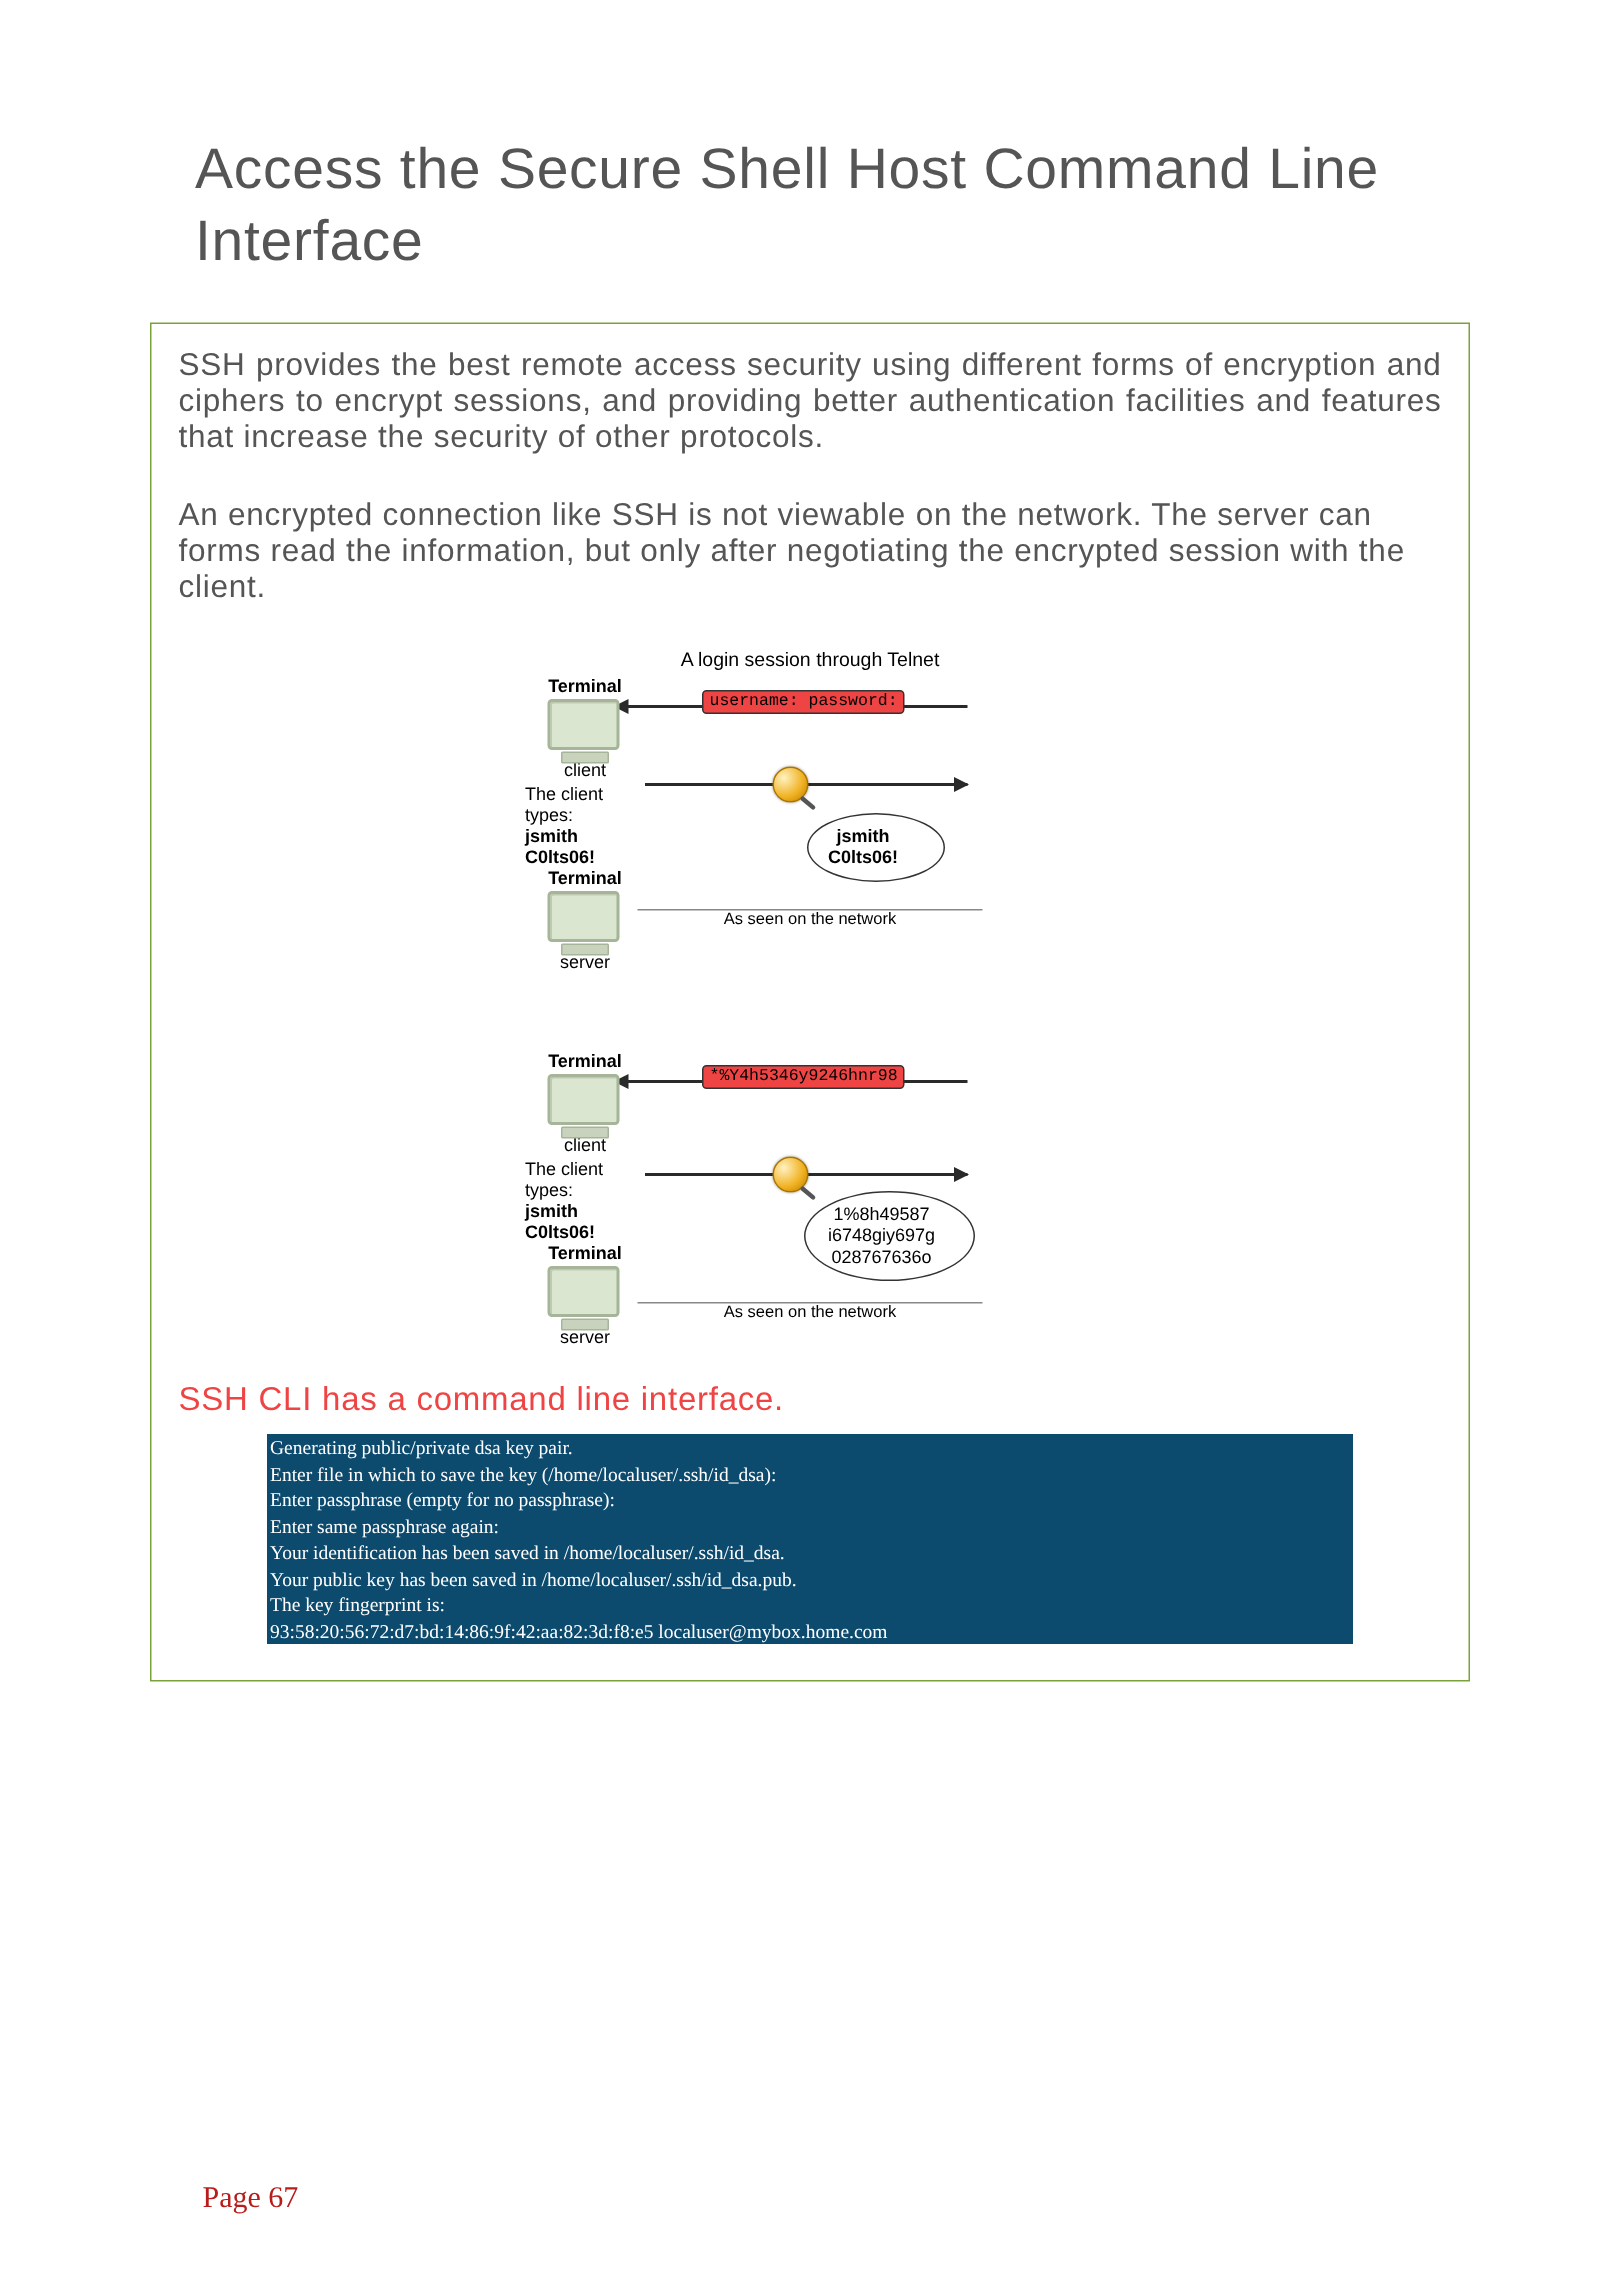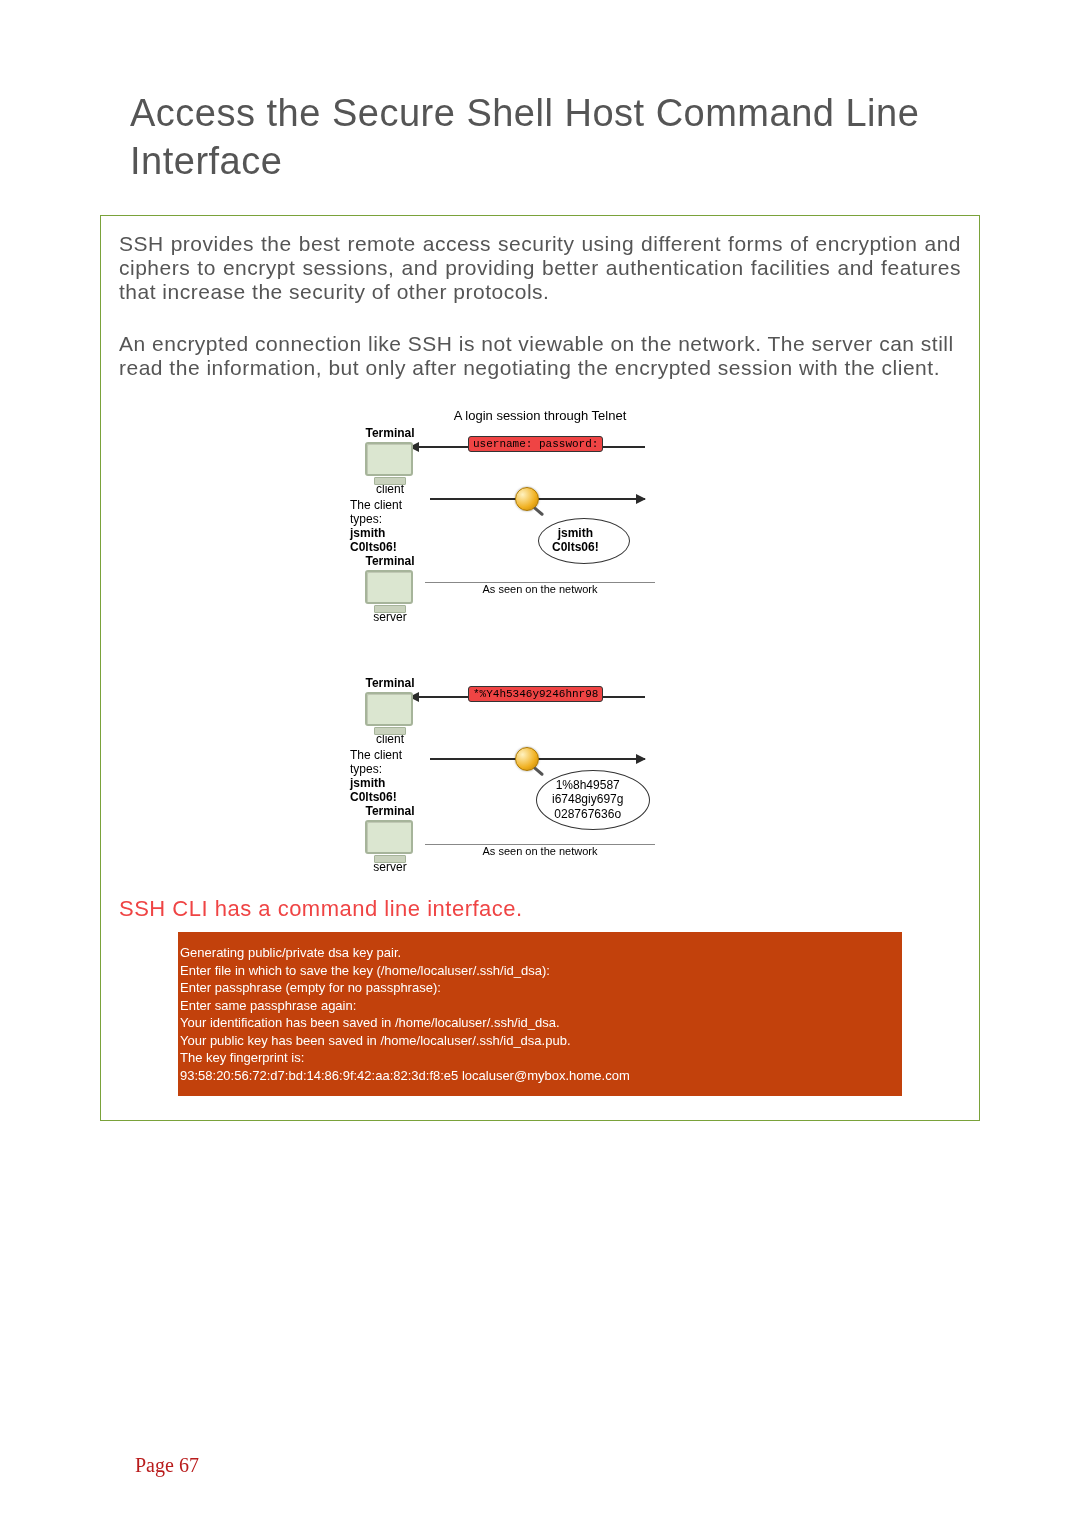--- a/index.html
+++ b/index.html
@@ -198,26 +198,26 @@
     pointer-events: none;
   }
   .cli-caption {
     text-align: left;
     font-size: 22px;
     letter-spacing: 0.5px;
     color: #ef4444;
     margin: 8px 0 10px 0;
   }
   .terminal-block {
-    background: #c2410c;
+    background: #0c4a6e;
     color: #0f0;
-    font-family: Liberation Sans, sans-serif;
+    font-family: Liberation Serif, serif;
     font-size: 13px;
     line-height: 1.35;
-    padding: 12px 2px;
+    padding: 0 2px;
     width: 720px;
     margin: 0 auto;
     white-space: pre;
     overflow: hidden;
   }
   .terminal-block .white { color: #fff; }
   .page-num {
     position: absolute;
     bottom: 50px;
     left: 135px;
@@ -229,21 +229,21 @@
 </head>
 <body>
 
 <div class="page">
 
   <h1 class="title">Access the Secure Shell Host Command Line Interface</h1>
 
   <div class="content-box">
 
     <p class="body justify">SSH provides the best remote access security using different forms of encryption and ciphers to encrypt sessions, and providing better authentication facilities and features that increase the security of other protocols.</p>
-    <p class="body">An encrypted connection like SSH is not viewable on the network. The server can still read the information, but only after negotiating the encrypted session with the client.</p>
+    <p class="body">An encrypted connection like SSH is not viewable on the network. The server can forms read the information, but only after negotiating the encrypted session with the client.</p>
 
     <div class="diagram" style="height:220px;">
       <div class="dtitle">A login session through Telnet</div>
 
       <div class="backline" style="left:90px; top:38px; width:235px;"></div>
       <div class="bubble" style="left:148px; top:28px;">username: password:</div>
 
       <div class="row" style="position:absolute; left:30px; right:30px; top:18px;">
         <div class="terminal">
           <div class="term-label">Terminal</div>

